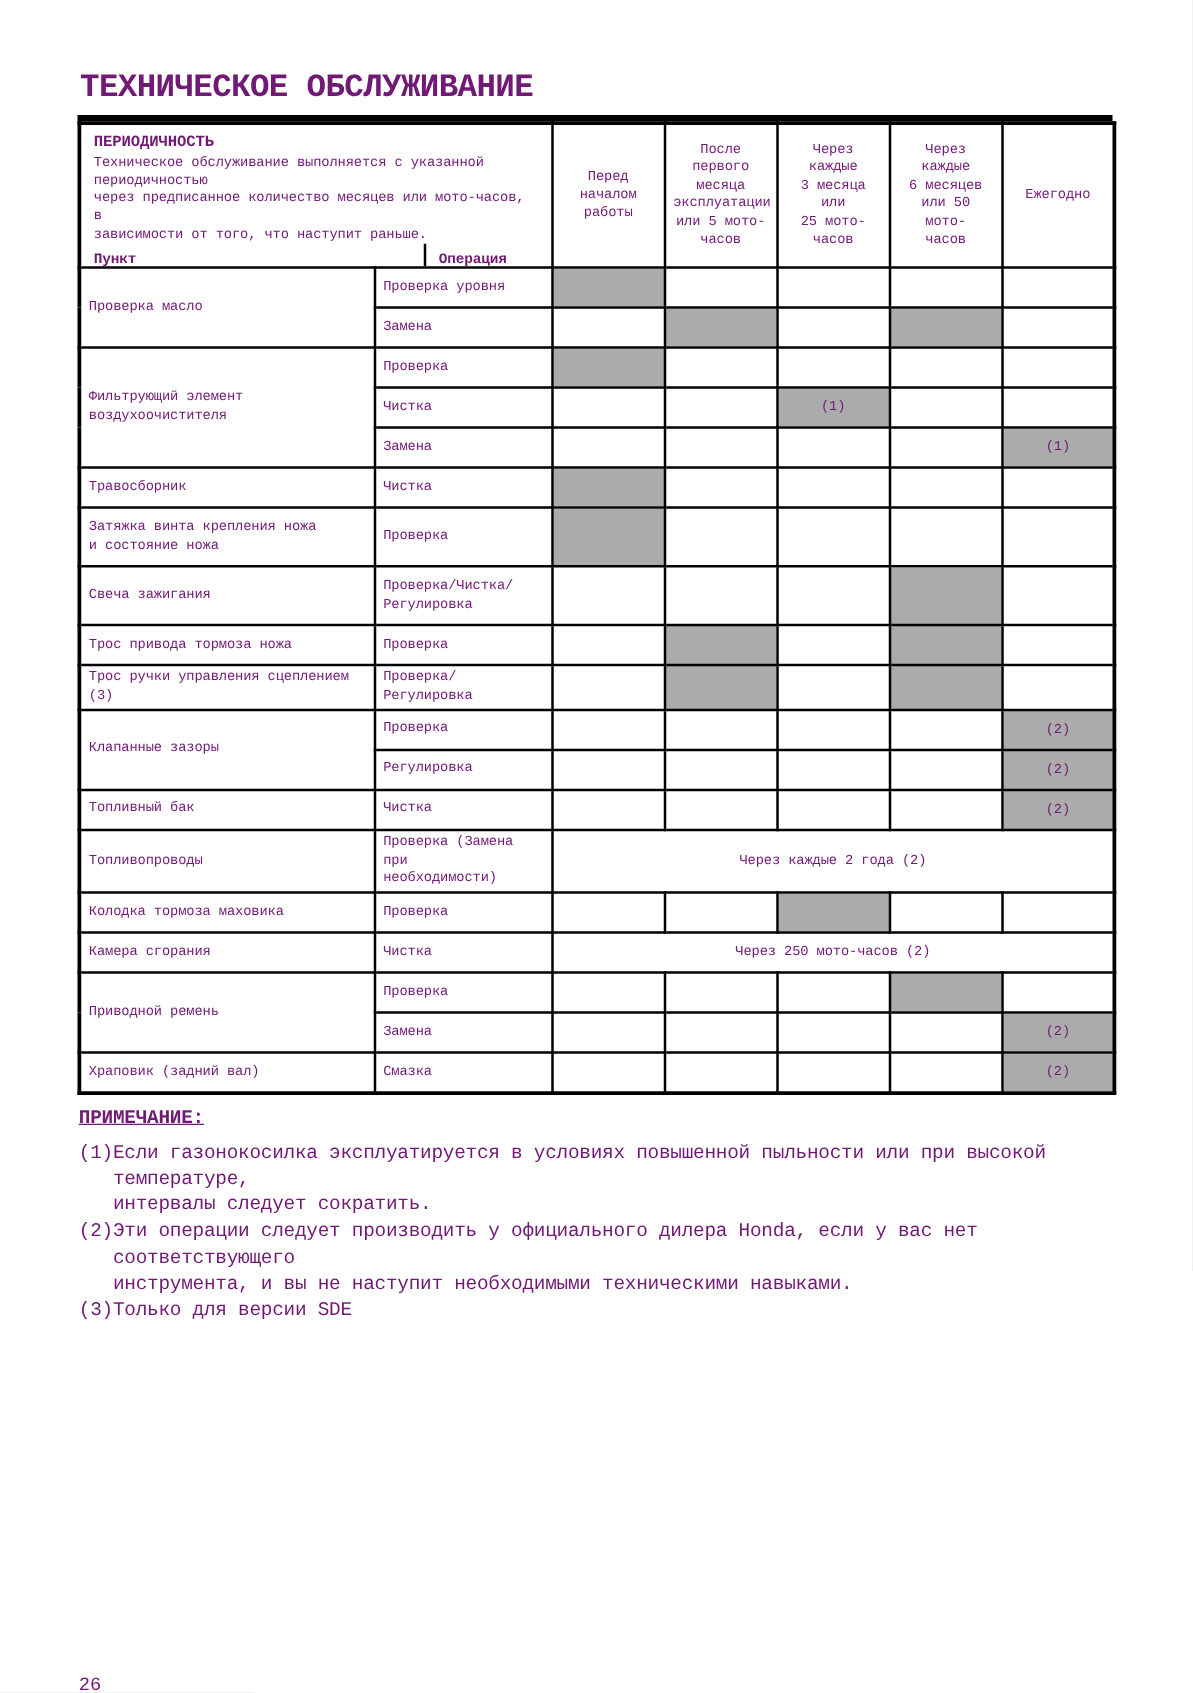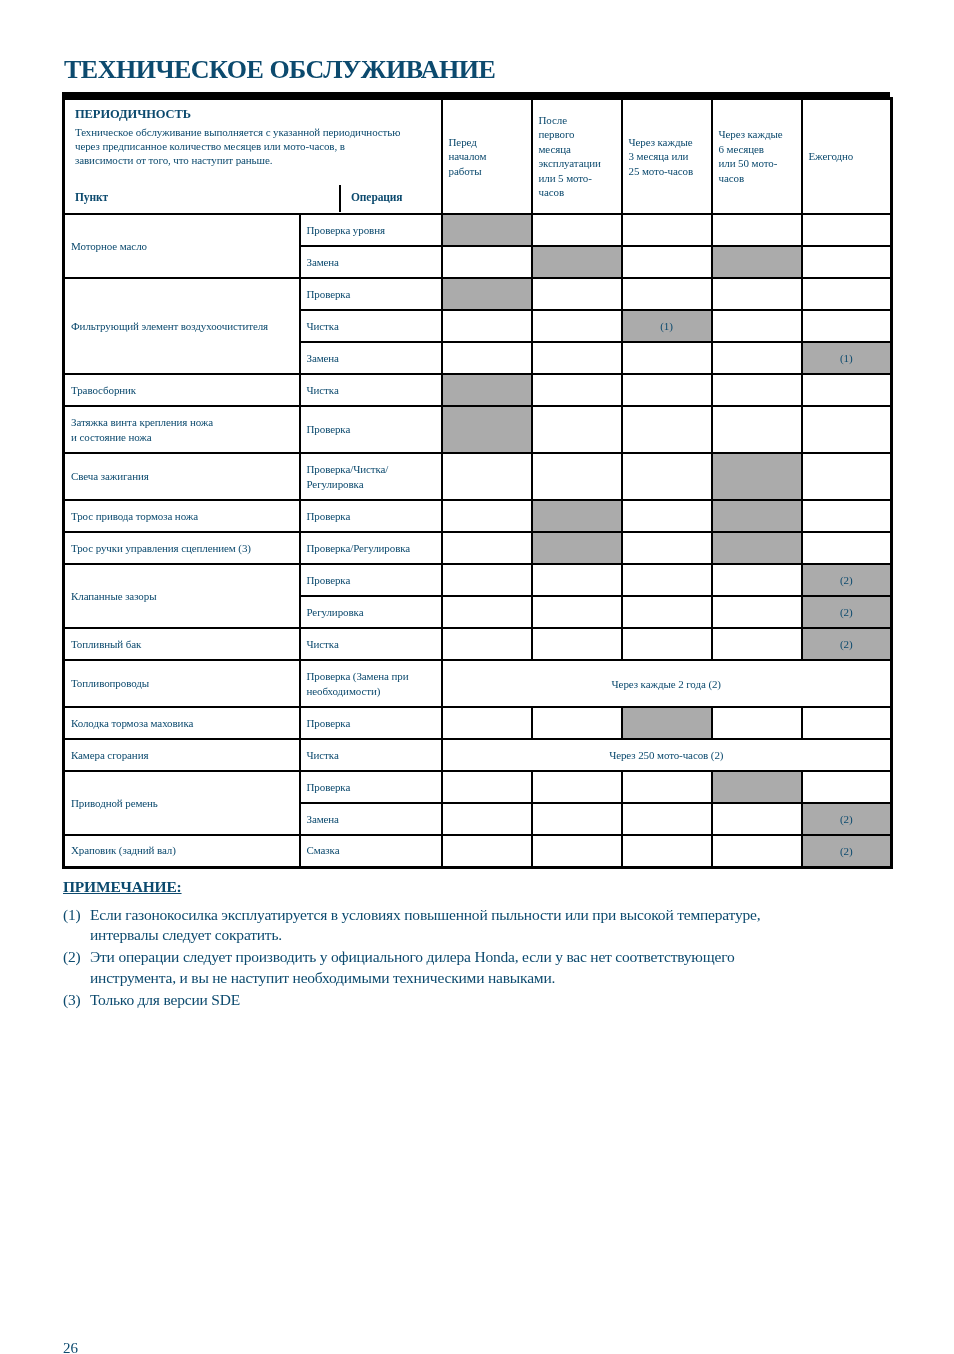--- a/index.html
+++ b/index.html
@@ -1,22 +1,22 @@
 <!DOCTYPE html>
 <html style="--fill: #ababab;"><head>
 <meta charset="utf-8">
 <style>
   html,body{margin:0;padding:0;background:#e8e8e8;}
   .page{
     position:relative;
     width:954px;height:1354px;
     margin:0 auto;
     background:#ffffff;
-    font-family:Liberation Serif, serif;
-    color:#0c4a6e;
+    font-family:Liberation Mono, monospace;
+    color:#701a75;
     overflow:hidden;
   }
   .content{position:absolute;left:62px;top:0;width:828px;}
   .doc-title{
     margin:56px 0 0 2px;
     font-size:26px;
     font-weight:bold;
     letter-spacing:-0.5px;
     line-height:1.1;
   }
@@ -46,20 +46,21 @@
   tr.row{height:32px;}
   tr.row.tall{height:47px;}
   .period-cell{padding:0 !important;vertical-align:top !important;}
   .period-wrap{display:flex;flex-direction:column;height:112px;}
   .period-title{font-size:12.5px;font-weight:bold;margin:7px 10px 2px;}
   .period-desc{font-size:11px;line-height:1.3;margin:1px 10px 0;white-space:pre-line;}
   .period-labels{display:flex;margin-top:auto;align-items:flex-end;}
   .pl-item{width:274px;box-sizing:border-box;padding:3px 10px 9px;font-weight:bold;font-size:11.5px;}
   .pl-op{flex:1;border-left:2px solid #000;padding:6px 10px 9px;font-weight:bold;font-size:11.5px;}
   td.head-col{
+    text-align:center;
     white-space:pre-line;
     line-height:1.32;
     padding:3px 2px;
     font-size:11px;
   }
   td.item-cell{white-space:pre-line;line-height:1.35;padding-left:10px;}
   td.op-cell{white-space:pre-line;line-height:1.35;padding-left:10px;}
   td.timing{text-align:center;padding:2px 3px;}
   td.fill{background:var(--fill,#ababab);}
   td.span-cell{text-align:center;}
@@ -124,21 +125,21 @@
 25 мото-часов</td>
           <td class="head-col">Через каждые
 6 месяцев
 или 50 мото-
 часов</td>
           <td class="head-col">Ежегодно</td>
         </tr>
       </thead>
       <tbody id="schedule-body">
           <tr class="row">
-            <td rowspan="2" class="item-cell">Моторное масло</td>
+            <td rowspan="2" class="item-cell">Проверка масло</td>
             <td class="op-cell">Проверка уровня</td>
             <td class="timing fill"></td>
             <td class="timing"></td>
             <td class="timing"></td>
             <td class="timing"></td>
             <td class="timing"></td>
           </tr>
           <tr class="row">
             <td class="op-cell">Замена</td>
             <td class="timing"></td>

